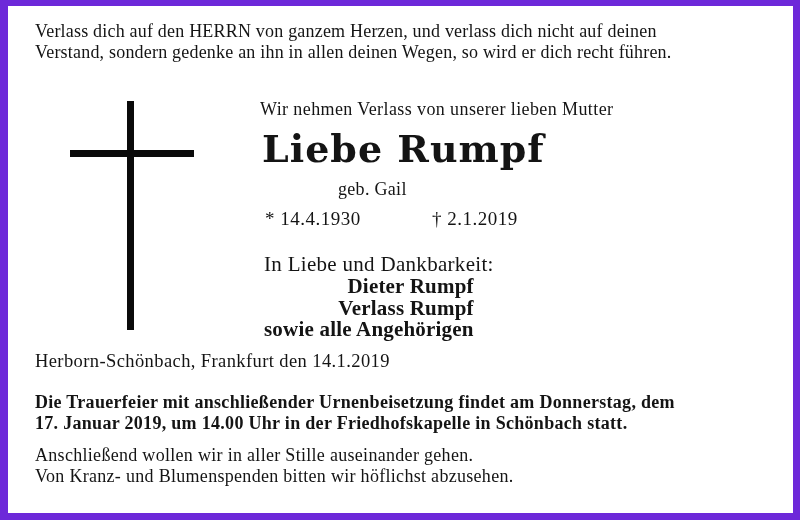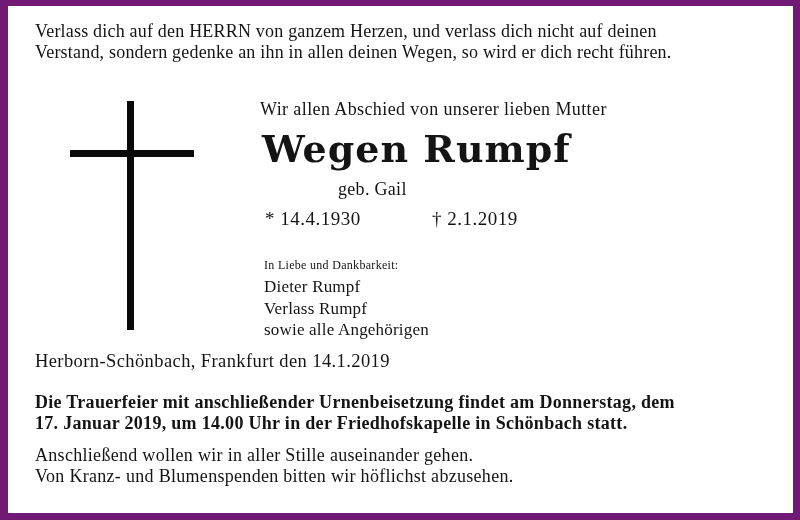--- a/index.html
+++ b/index.html
@@ -6,21 +6,21 @@
   html, body {
     margin: 0;
     padding: 0;
     background: #ffffff;
     font-family: "Liberation Serif", serif;
   }
   .frame {
     position: relative;
     width: 800px;
     height: 520px;
-    background: #701a75;
+    background: #6d28d9;
     overflow: hidden;
   }
   .inner {
     position: absolute;
     left: 8px;
     top: 6px;
     width: 785px;
     height: 507px;
     background: #ffffff;
     color: #141414;
@@ -106,33 +106,34 @@
     left: 424px;
     top: 202px;
     font-size: 19px;
     letter-spacing: 0.5px;
     white-space: nowrap;
   }
 
   
   .mourn-intro {
     left: 256px;
-    top: 252px;
-    font-size: 12px;
+    top: 246px;
+    font-size: 21px;
     letter-spacing: 0.3px;
     white-space: nowrap;
   }
   .mourners {
     left: 256px;
     top: 270px;
-    font-size: 17px;
-    font-weight: normal;
+    font-size: 21px;
+    font-weight: bold;
     line-height: 21.5px;
     letter-spacing: 0.2px;
     white-space: nowrap;
+    text-align: right;
   }
 
   
   .place {
     left: 27px;
     top: 345px;
     font-size: 18.5px;
     letter-spacing: 0.4px;
     white-space: nowrap;
   }
@@ -157,23 +158,23 @@
     <div class="abs verse">
       <div>Verlass dich auf den HERRN von ganzem Herzen, und verlass dich nicht auf deinen</div>
       <div>Verstand, sondern gedenke an ihn in allen deinen Wegen, so wird er dich recht führen.</div>
     </div>
 
     <div class="abs cross">
       <div class="cross-v"></div>
       <div class="cross-h"></div>
     </div>
 
-    <div class="abs intro">Wir allen Abschied von unserer lieben Mutter</div>
-
-    <h1 class="abs name">Wegen Rumpf</h1>
+    <div class="abs intro">Wir nehmen Verlass von unserer lieben Mutter</div>
+
+    <h1 class="abs name">Liebe Rumpf</h1>
 
     <div class="abs maiden">geb. Gail</div>
 
     <div class="abs dates">
       <span class="birth">* 14.4.1930</span>
       <span class="death">† 2.1.2019</span>
     </div>
 
     <div class="abs mourn-intro">In Liebe und Dankbarkeit:</div>
 

